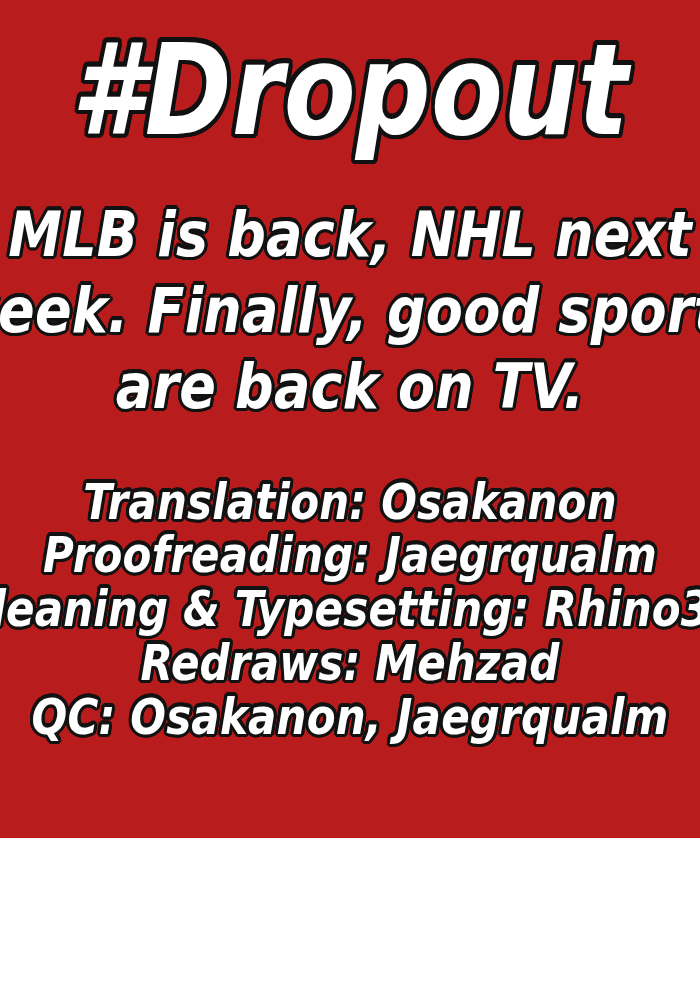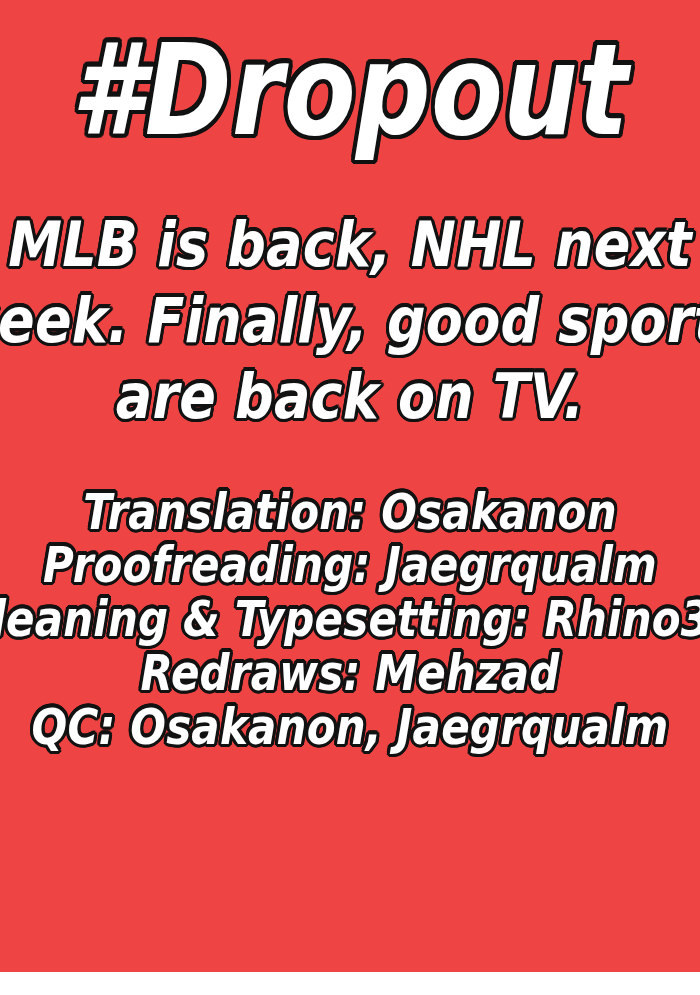--- a/index.html
+++ b/index.html
@@ -10,23 +10,23 @@
   body {
     width: 700px;
     height: 995px;
     overflow: hidden;
     font-family: "DejaVu Sans", sans-serif;
   }
 
   #credits-page {
     position: relative;
     width: 700px;
-    height: 972px;
+    height: 838px;
     box-sizing: border-box;
-    background: #ef4444;
+    background: #b91c1c;
     display: flex;
     flex-direction: column;
     align-items: center;
     overflow: hidden;
   }
 
   
   .brush {
     color: #ffffff;
     text-align: center;
@@ -62,21 +62,21 @@
        0   -4px 0 #111111,  0    4px 0 #111111,
       -2px -4px 0 #111111,  2px -4px 0 #111111,
       -4px -2px 0 #111111,  4px -2px 0 #111111,
       -4px  2px 0 #111111,  4px  2px 0 #111111,
       -2px  4px 0 #111111,  2px  4px 0 #111111;
     transform: scaleY(1.18) scaleX(0.97);
   }
 
   
   #release-message {
-    margin-top: 36px;
+    margin-top: 26px;
     width: 100%;
     display: flex;
     flex-direction: column;
     align-items: center;
     row-gap: 6px;
   }
 
   .message-line {
     font-size: 54px;
     line-height: 1.30;

